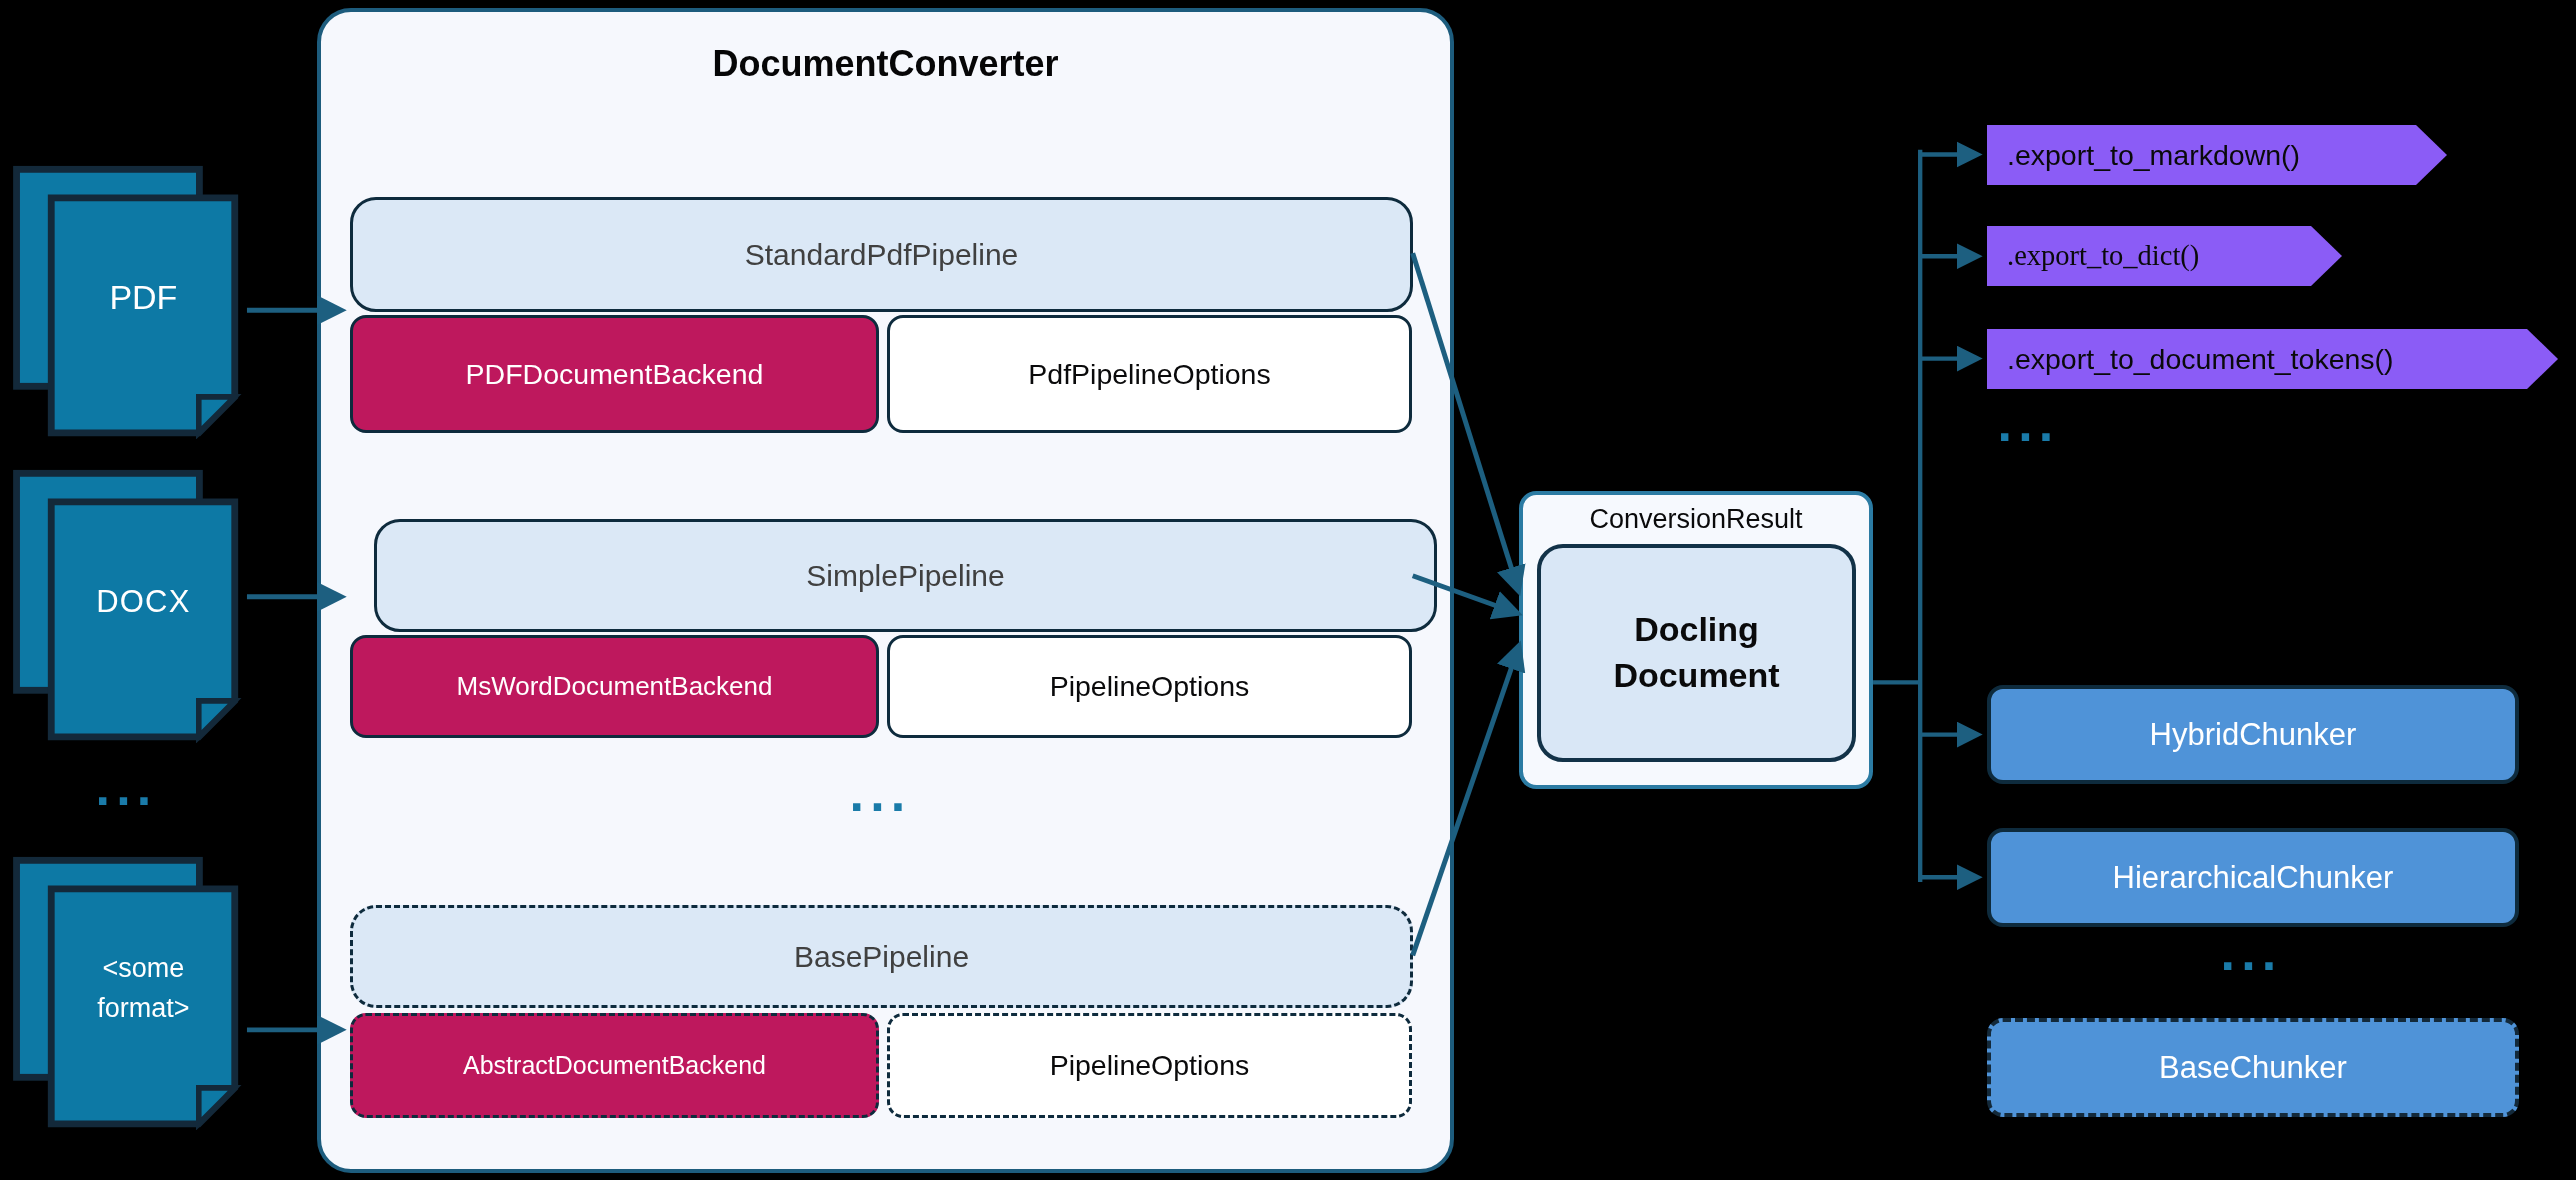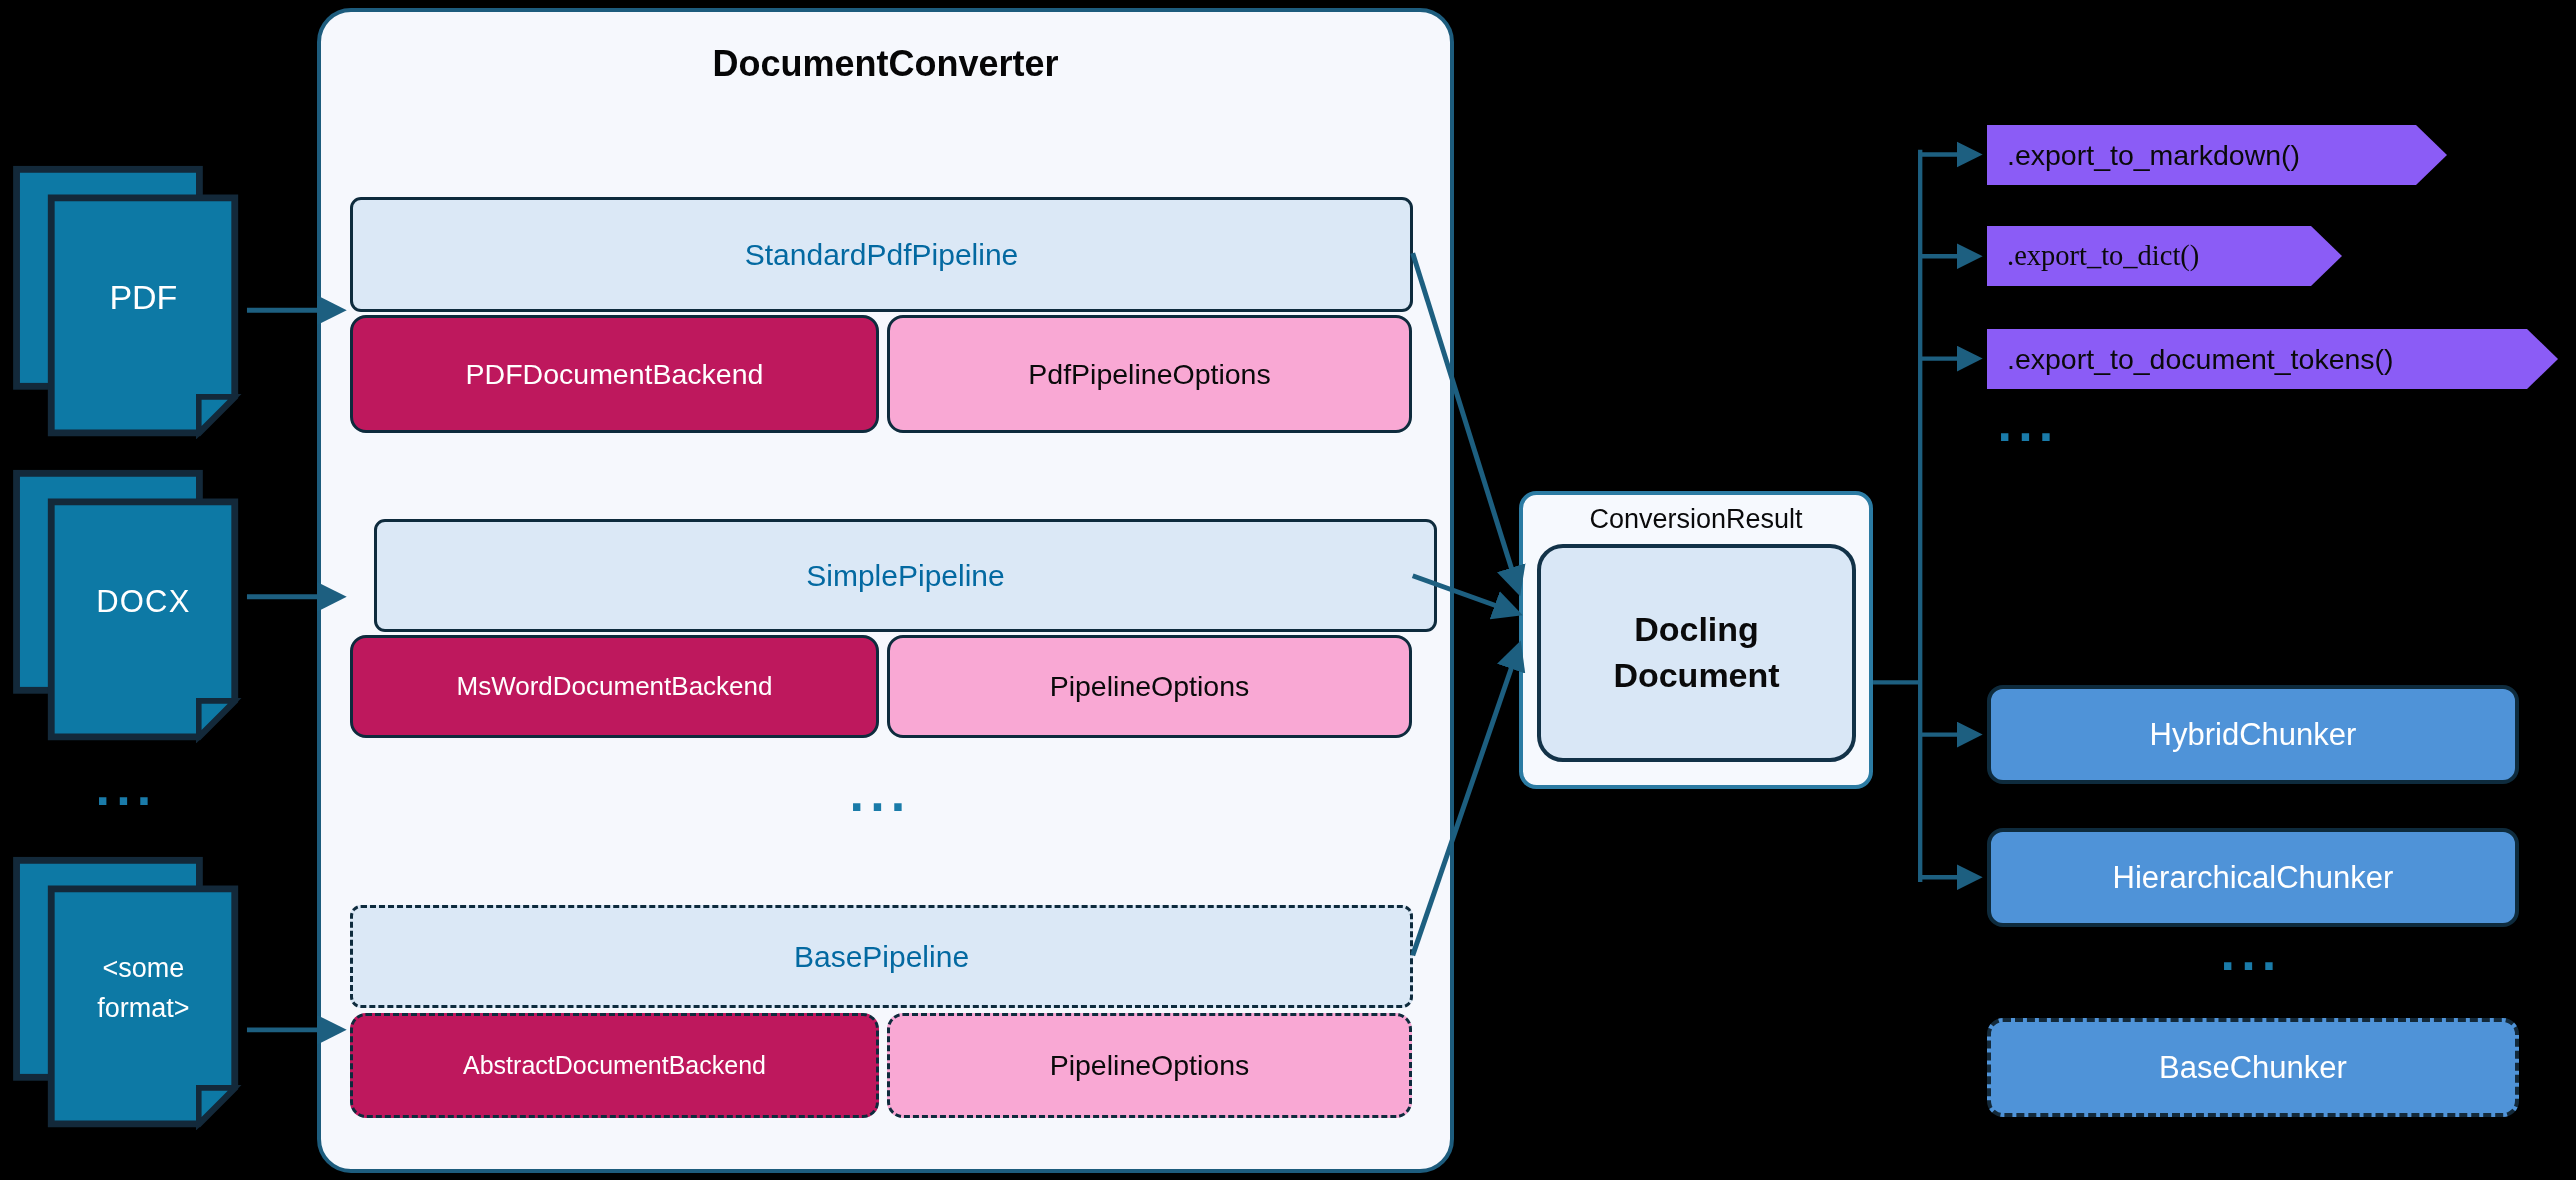--- a/index.html
+++ b/index.html
@@ -11,25 +11,25 @@
   
   #connectors { position:absolute; left:0; top:0; z-index:6; pointer-events:none; }
 
   
   .converter { left:317px; top:8px; width:1137px; height:1165px;
                background:#f6f8fd; border:4.3px solid #1d5c7d; border-radius:34px; z-index:1; }
   .converter-title { left:317px; top:36px; width:1137px; height:56px;
                      font-size:36px; font-weight:bold; color:#060607; z-index:2; }
 
   
-  .hdr  { background:#dbe8f6; border:3.7px solid #0e2b3d; border-radius:11px;
-          color:#0369a1; font-size:30px; z-index:3; }
+  .hdr  { background:#dbe8f6; border:3.7px solid #0e2b3d; border-radius:26px;
+          color:#404040; font-size:30px; z-index:3; }
   .bk   { background:#be185d; border:3.7px solid #0e2b3d; border-radius:16px;
           color:#ffffff; z-index:3; }
-  .opt  { background:#f9a8d4; border:3.7px solid #0e2b3d; border-radius:16px;
+  .opt  { background:#ffffff; border:3.7px solid #0e2b3d; border-radius:16px;
           color:#0a0a0b; font-size:28.5px; z-index:3; }
   .dashed { border-style:dashed; }
 
   .g1-hdr { left:350px; top:197px;  width:1063px; height:115px; }
   .g1-bk  { left:350px; top:315px;  width:529px;  height:118px; font-size:28.5px; }
   .g1-opt { left:887px; top:315px; width:525px;  height:118px; }
   .g2-hdr { left:348px; top:519px;  width:1063px; height:113px;margin-left:26px; }
   .g2-bk  { left:350px; top:635px; width:529px;  height:103px; font-size:26px; }
   .g2-opt { left:887px; top:635px; width:525px; height:103px; }
   .g3-hdr { left:350px; top:905px; width:1063px; height:103px; }

